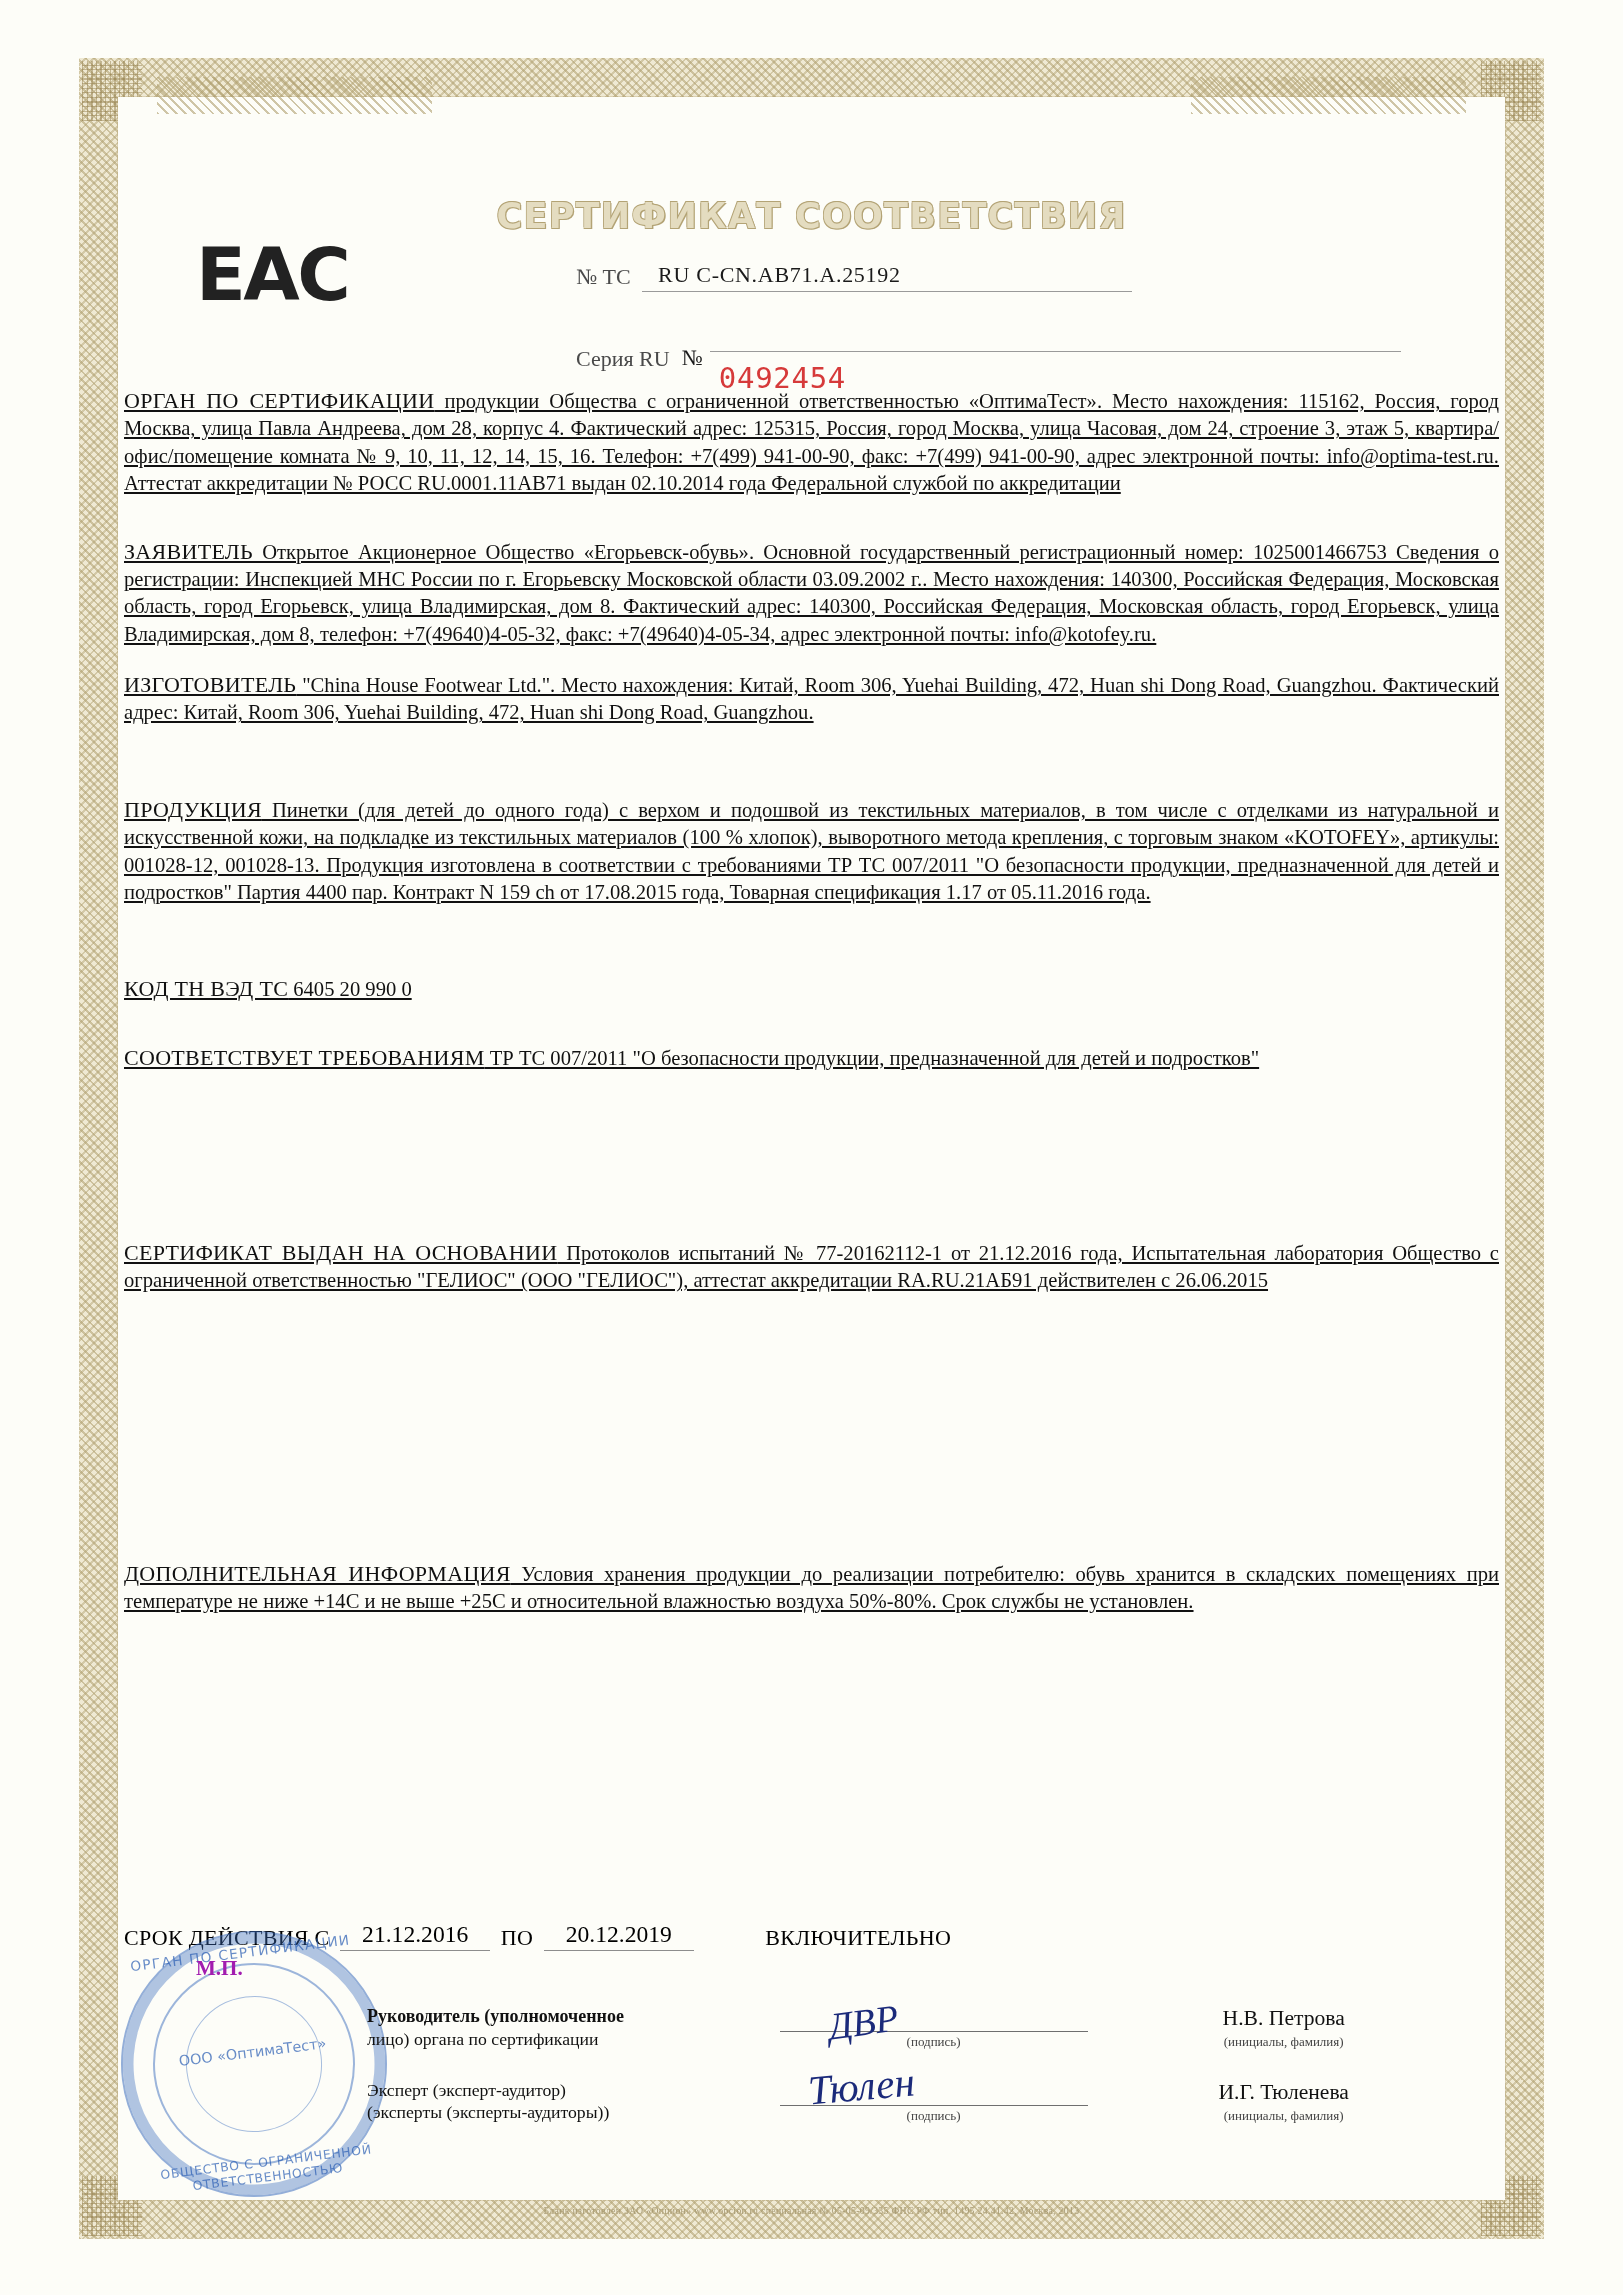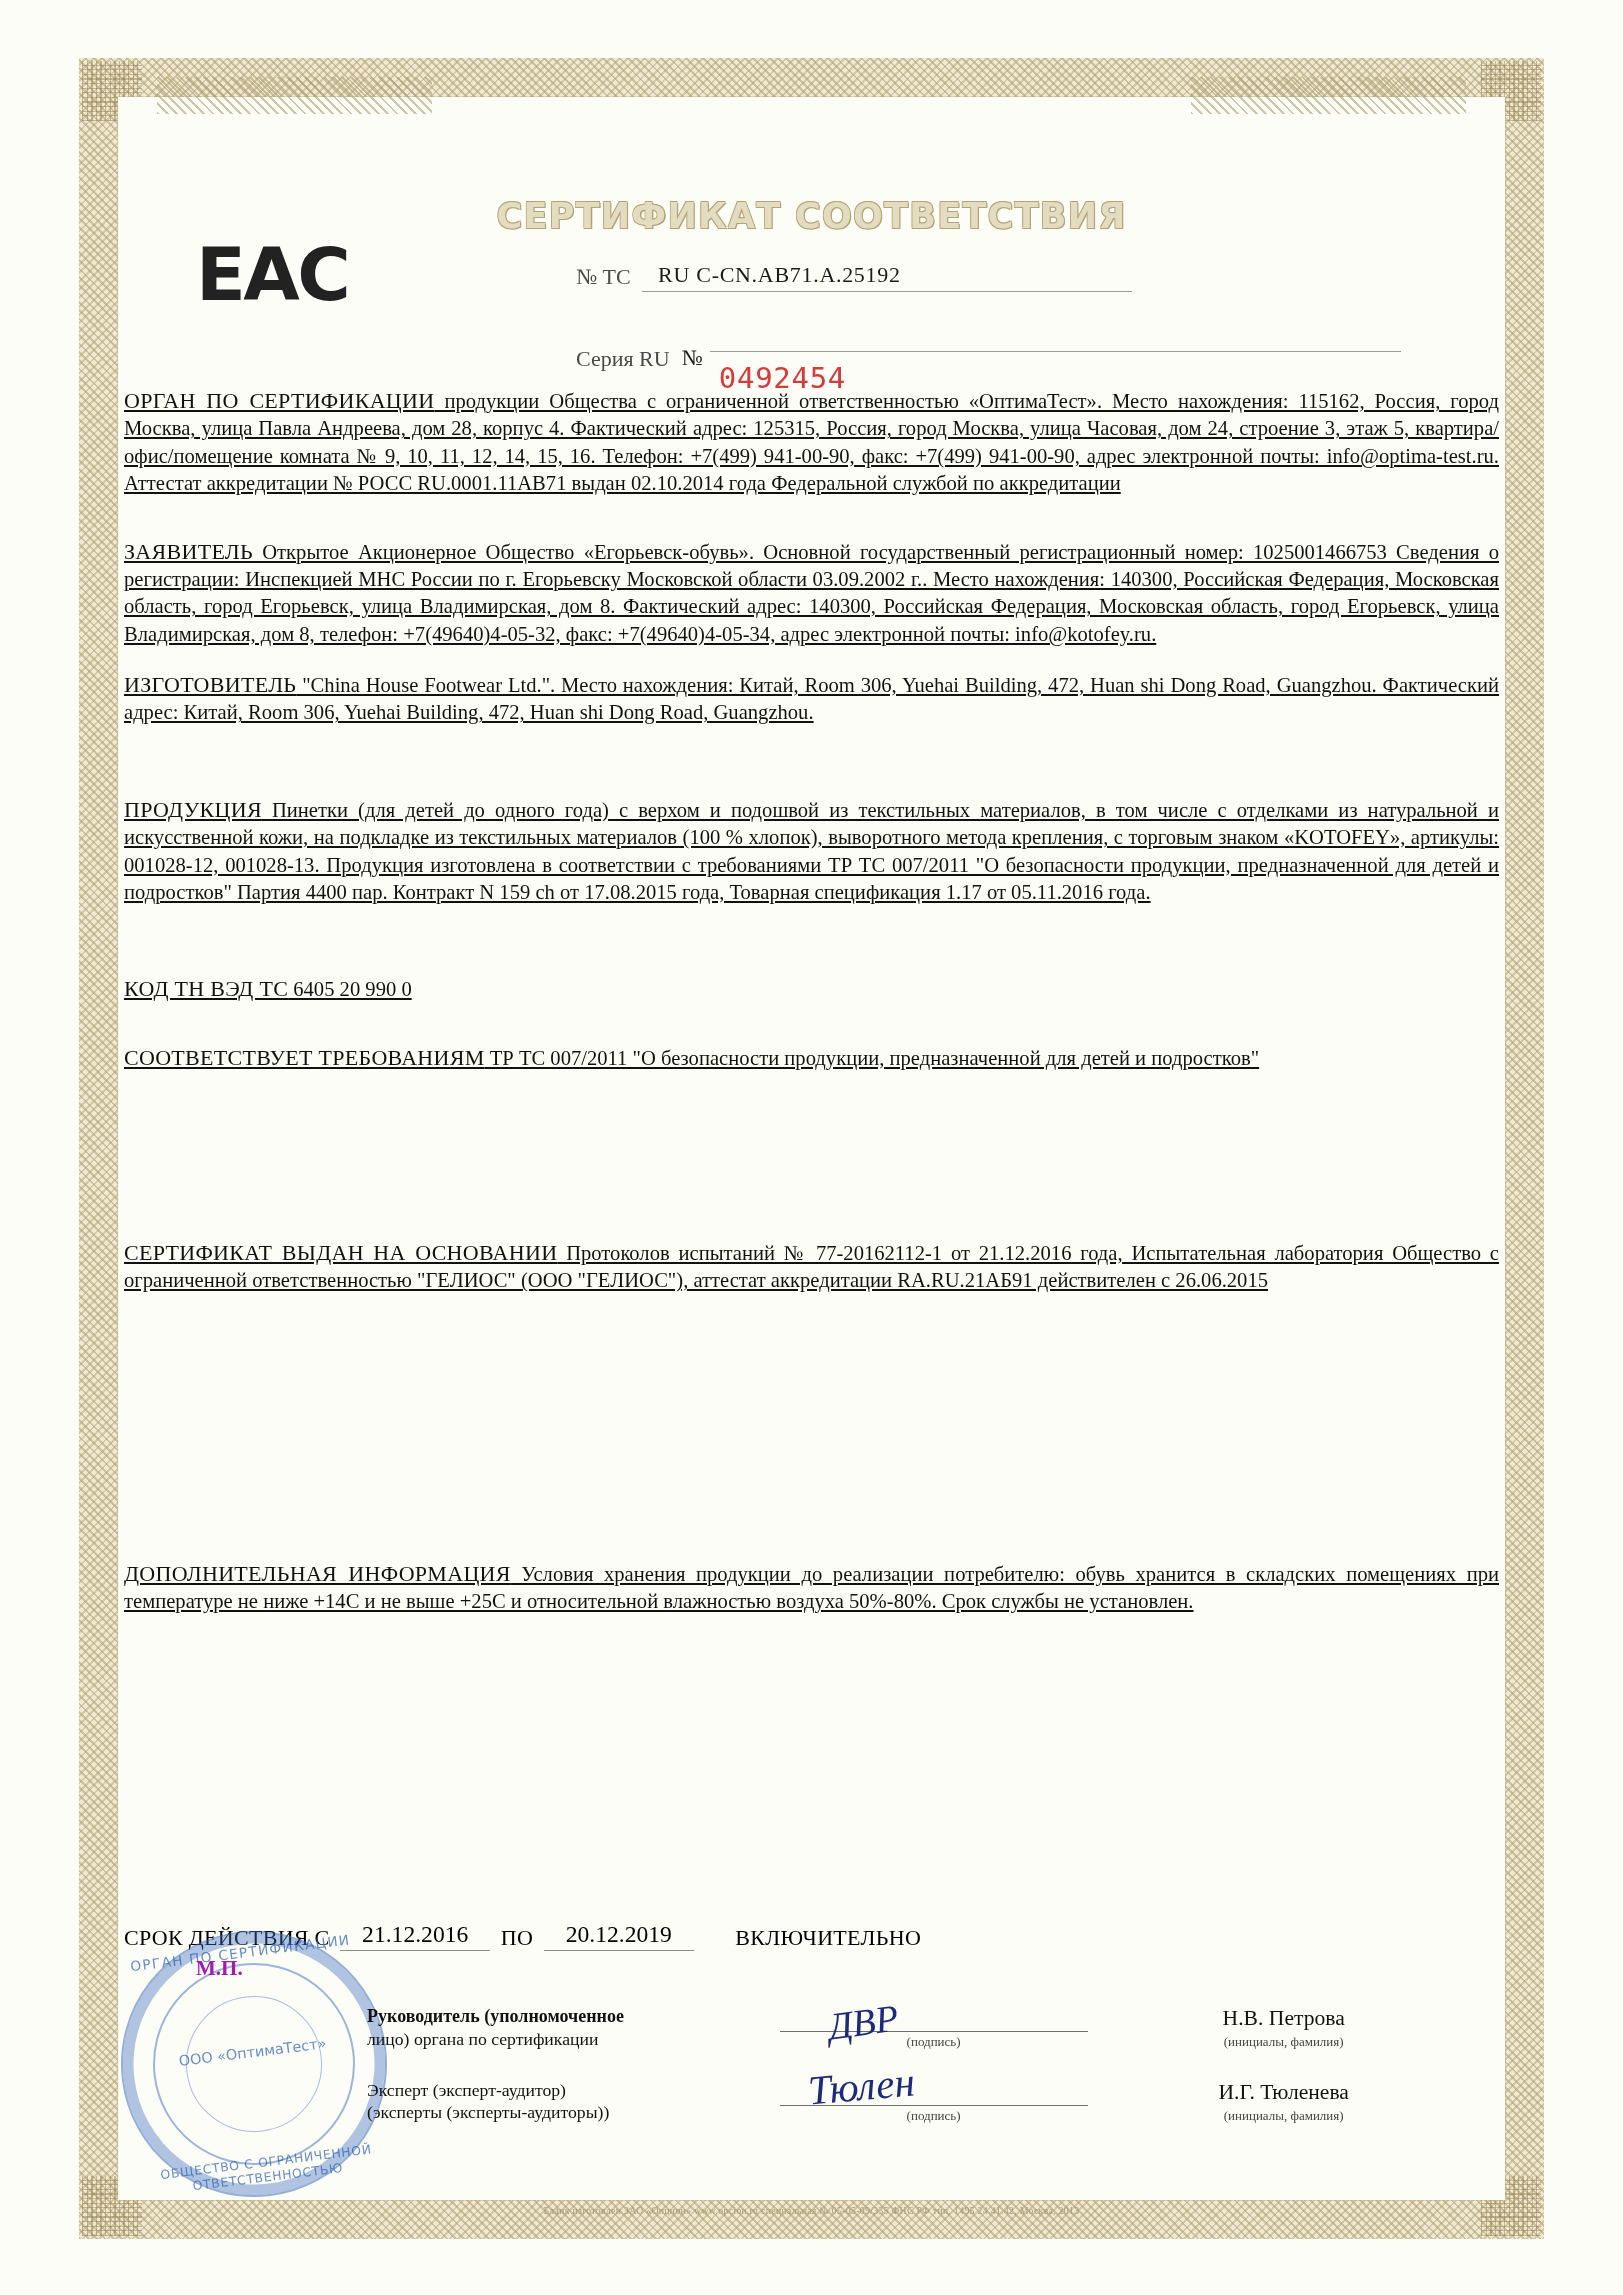--- a/index.html
+++ b/index.html
@@ -195,21 +195,21 @@
     align-items: flex-end;
     font-size: 22px;
   }
   .validity .lbl { white-space: nowrap; letter-spacing: 0.3px; }
   .validity .date {
     border-bottom: 0.7px solid #8d8d8d;
     padding: 0 22px 2px 22px;
     margin: 0 10.5px;
     font-size: 23.6px;
   }
-  .validity .incl { margin-left: 31px; letter-spacing: 0.3px; text-align: center; }
+  .validity .incl { margin-left: 61px; letter-spacing: 0.3px; text-align: center; }
 
   
   .sig-block {
     position: absolute;
     left: 367px;
     top: 1996px;
     width: 1152px;
     font-size: 17.7px;
     color: #111;
   }

